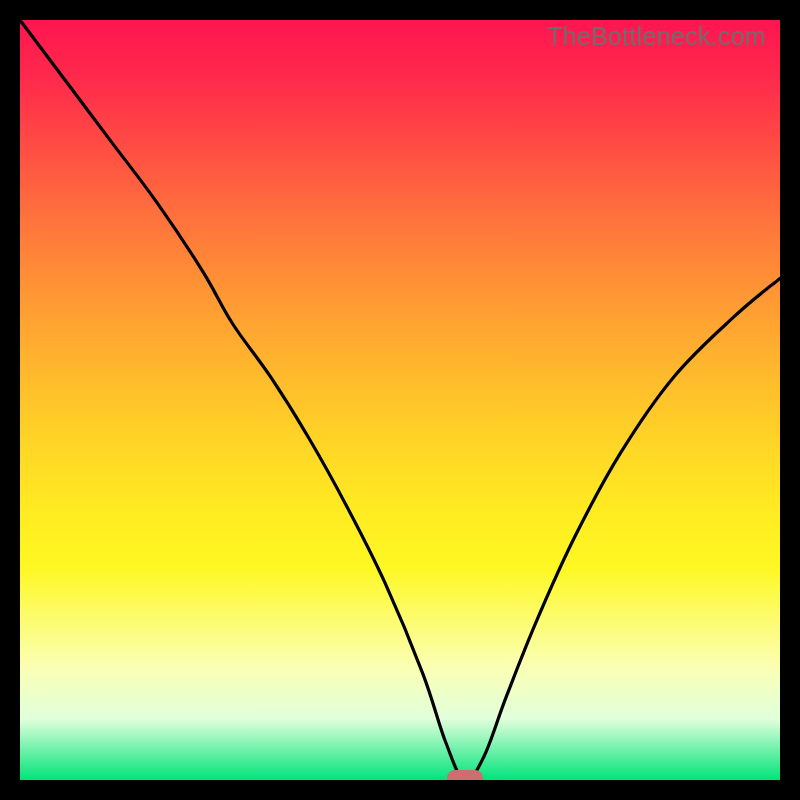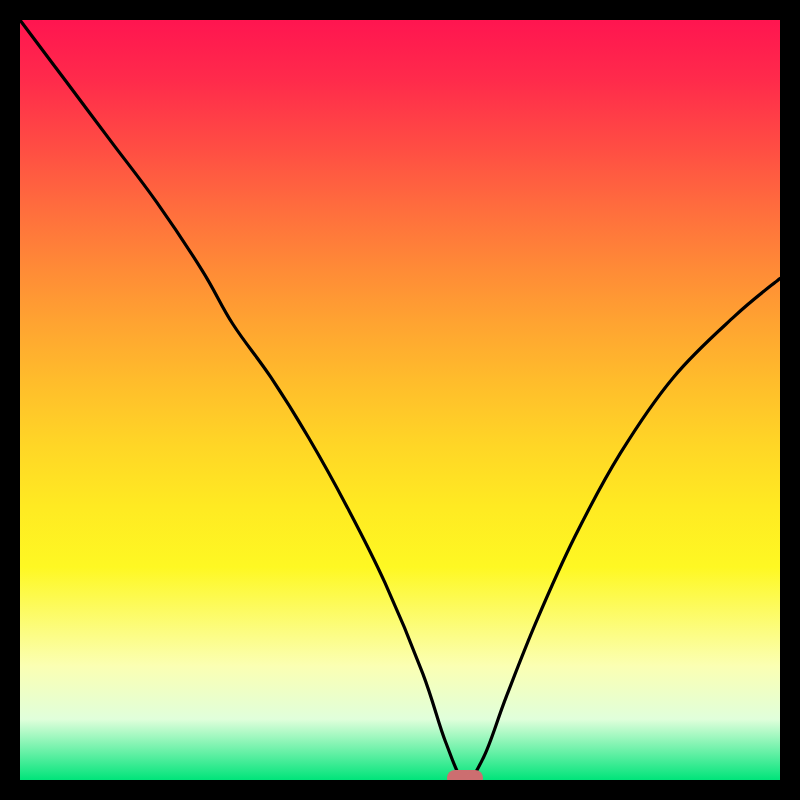--- a/index.html
+++ b/index.html
@@ -57,18 +57,19 @@
     height: 16px;
     border-radius: 8px;
     background: #cc6e70;
   }
 </style>
 </head>
 <body>
 
 <div class="frame">
   <div class="plot-area">
+    <div class="watermark">TheBottleneck.com</div>
     <svg class="curve" viewBox="0 0 760 760" preserveAspectRatio="none">
       <path id="curve-path" d="M 0.00 0.00 C 8.21 10.94, 29.18 38.91, 45.60 60.80 C 62.02 82.69, 74.78 99.71, 91.20 121.60 C 107.62 143.49, 120.38 159.14, 136.80 182.40 C 153.22 205.66, 168.72 228.91, 182.40 250.80 C 196.08 272.69, 200.49 284.85, 212.80 304.00 C 225.11 323.15, 237.12 336.68, 250.80 357.20 C 264.48 377.72, 275.12 394.74, 288.80 418.00 C 302.48 441.26, 313.12 460.41, 326.80 486.40 C 340.48 512.39, 351.12 532.30, 364.80 562.40 C 378.48 592.50, 391.86 624.87, 402.80 653.60 C 413.74 682.33, 418.08 702.85, 425.60 722.00 C 433.12 741.15, 437.76 757.26, 444.60 760.00 C 451.44 762.74, 456.08 752.25, 463.60 737.20 C 471.12 722.15, 476.82 701.02, 486.40 676.40 C 495.98 651.78, 504.49 629.13, 516.80 600.40 C 529.11 571.67, 539.75 546.90, 554.80 516.80 C 569.85 486.70, 582.62 461.93, 600.40 433.20 C 618.18 404.47, 633.08 381.82, 653.60 357.20 C 674.12 332.58, 695.25 314.18, 714.40 296.40 C 733.55 278.62, 751.79 265.24, 760.00 258.40" fill="none" stroke="#000" stroke-width="3.2" stroke-linejoin="round" stroke-linecap="round"></path>
     </svg>
     <div id="min-marker" class="marker" style="left: 426.6px; top: 750px; background: rgb(204, 110, 112);"></div>
   </div>
 </div>
 
 </body></html>

